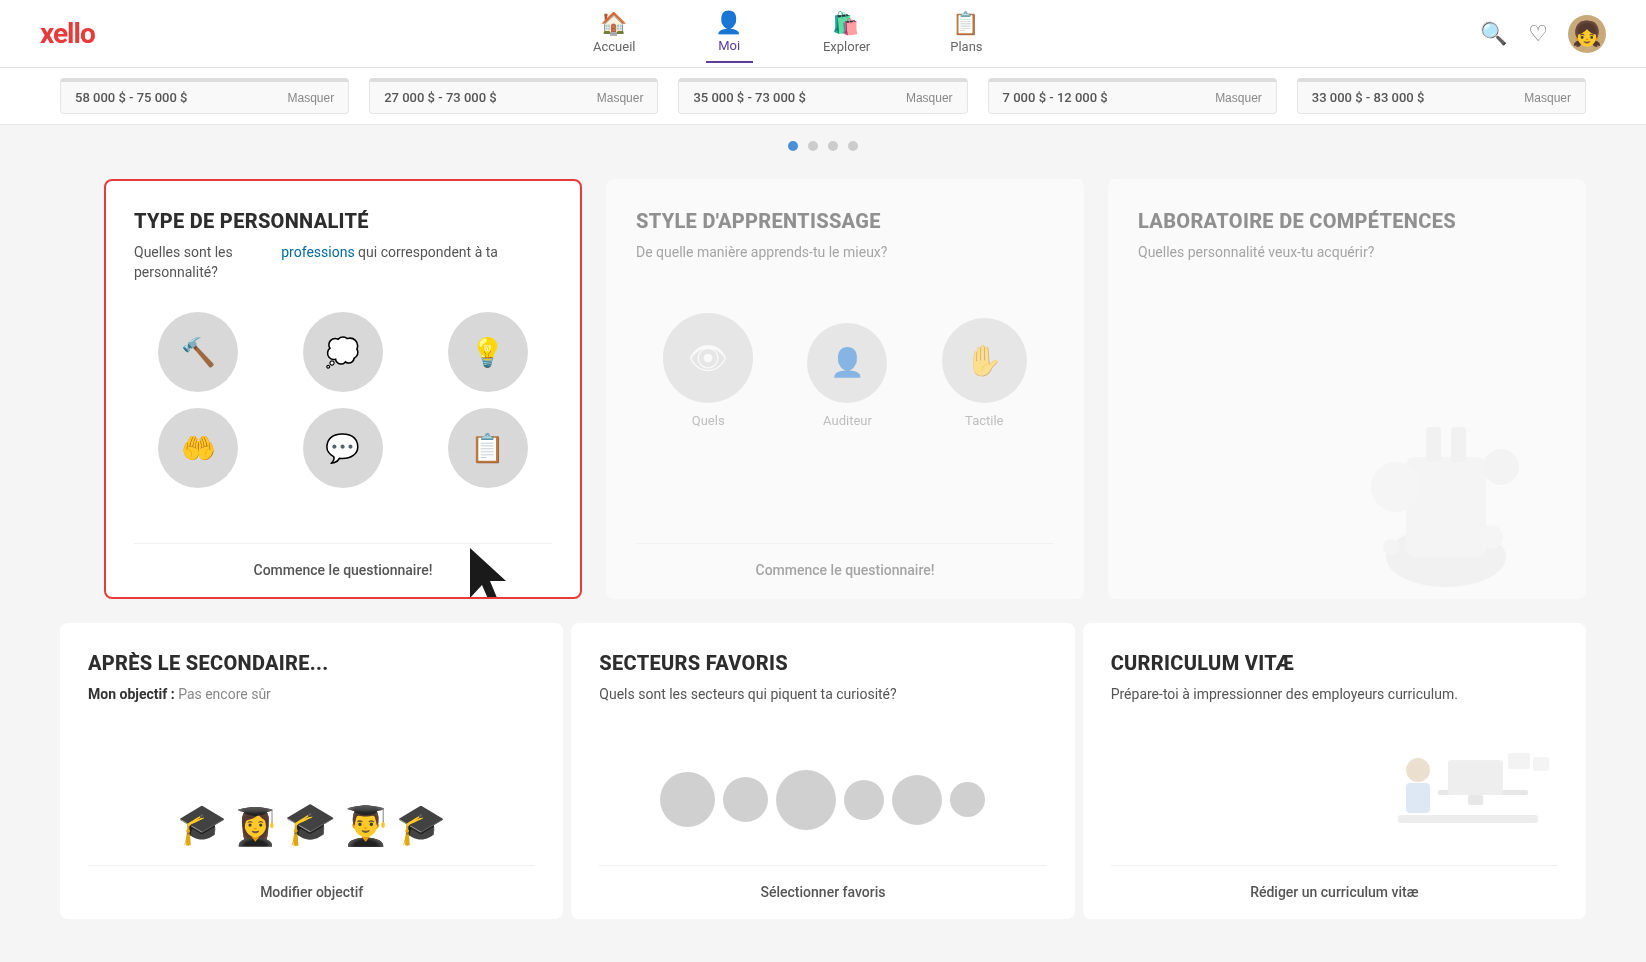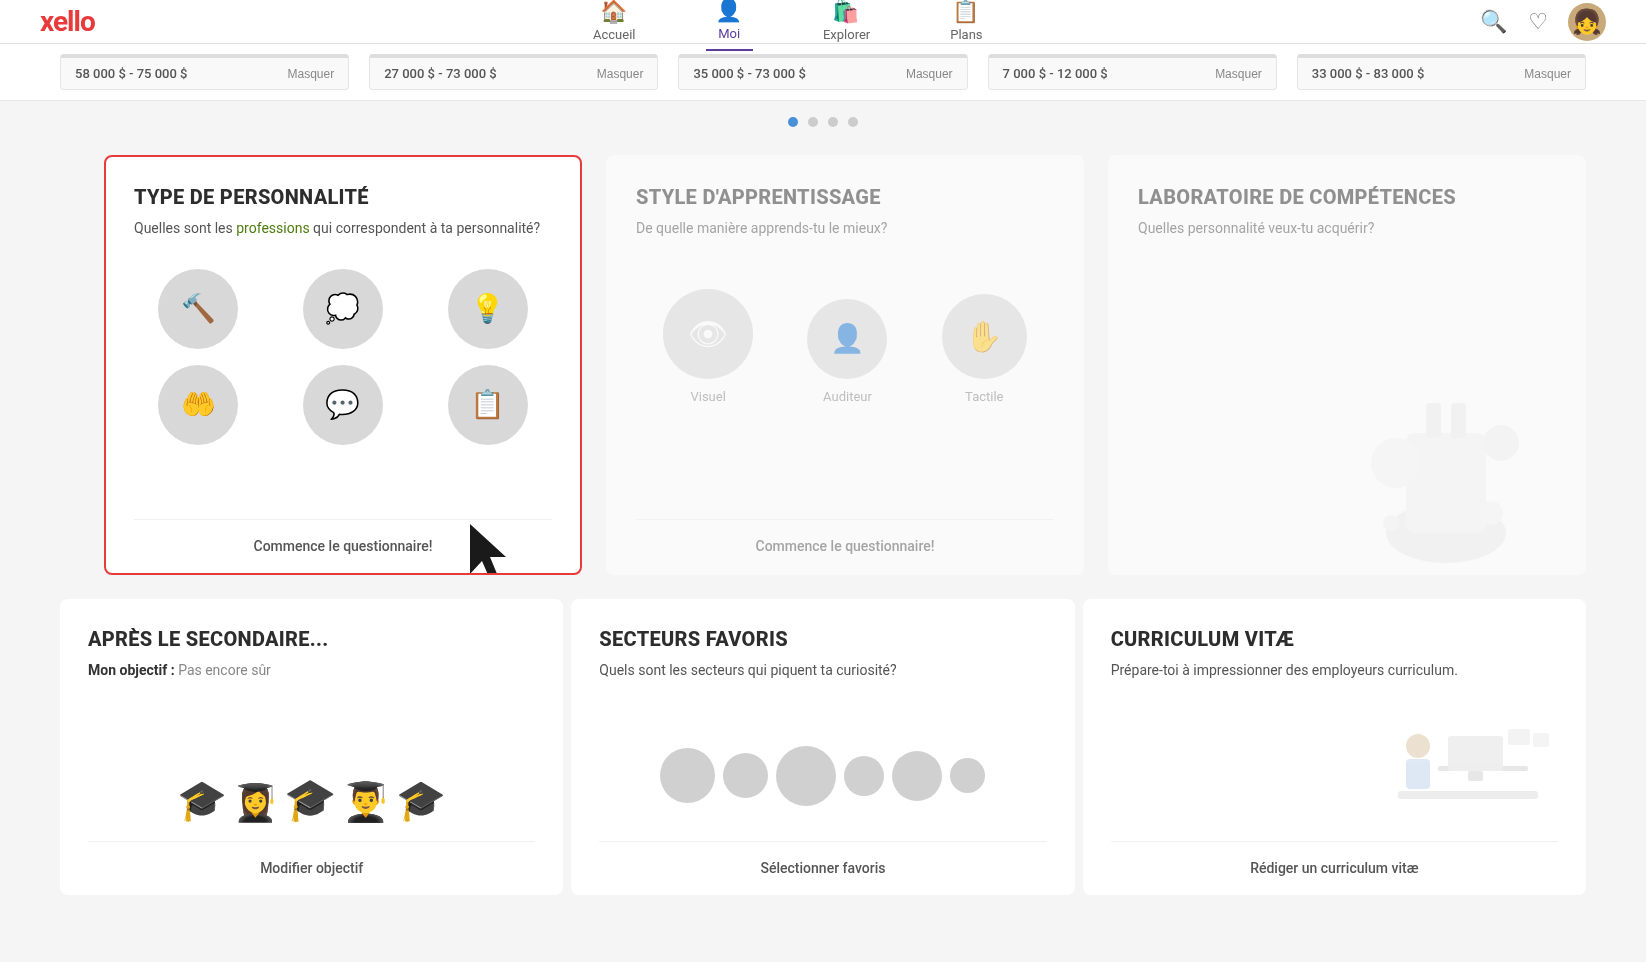--- a/index.html
+++ b/index.html
@@ -10,21 +10,21 @@
       width: 1646px;
       min-height: 962px;
       overflow-x: hidden;
     }
 
     
     .header {
       background: #fff;
       border-bottom: 1px solid #e0e0e0;
       padding: 0 40px;
-      height: 44px;
+      height: 68px;
       display: flex;
       align-items: center;
       justify-content: space-between;
       position: sticky;
       top: 0;
       z-index: 100;
     }
     .logo {
       font-size: 28px;
       font-weight: 700;
@@ -166,21 +166,21 @@
       text-transform: uppercase;
       margin-bottom: 10px;
       letter-spacing: 0.3px;
     }
     .card-subtitle {
       font-size: 14px;
       color: #555;
       margin-bottom: 20px;
       line-height: 1.4;
     }
-    .card-subtitle a { color: #4d7c0f; text-decoration: none; }
+    .card-subtitle a { color: #0369a1; text-decoration: none; margin-left: 45px; }
     .card-footer {
       margin-top: auto;
       padding: 16px 0 18px;
       text-align: center;
       border-top: 1px solid #f0f0f0;
     }
     .card-footer-link {
       font-size: 14px;
       color: #555;
       font-weight: 500;
@@ -390,21 +390,21 @@
         </svg>
       </div>
     </div>
 
     <div class="card" style="opacity: 0.5;">
       <div class="card-title">STYLE D'APPRENTISSAGE</div>
       <div class="card-subtitle">De quelle manière apprends-tu le mieux?</div>
       <div class="learning-icons">
         <div class="learning-item">
           <div class="learning-circle" style="width:90px; height:90px; font-size:32px;">👁</div>
-          <span class="learning-label">Visuel</span>
+          <span class="learning-label">Quels</span>
         </div>
         <div class="learning-item">
           <div class="learning-circle" style="width:80px; height:80px; font-size:28px;">👤</div>
           <span class="learning-label">Auditeur</span>
         </div>
         <div class="learning-item">
           <div class="learning-circle" style="width:85px; height:85px; font-size:30px;">✋</div>
           <span class="learning-label">Tactile</span>
         </div>
       </div>

